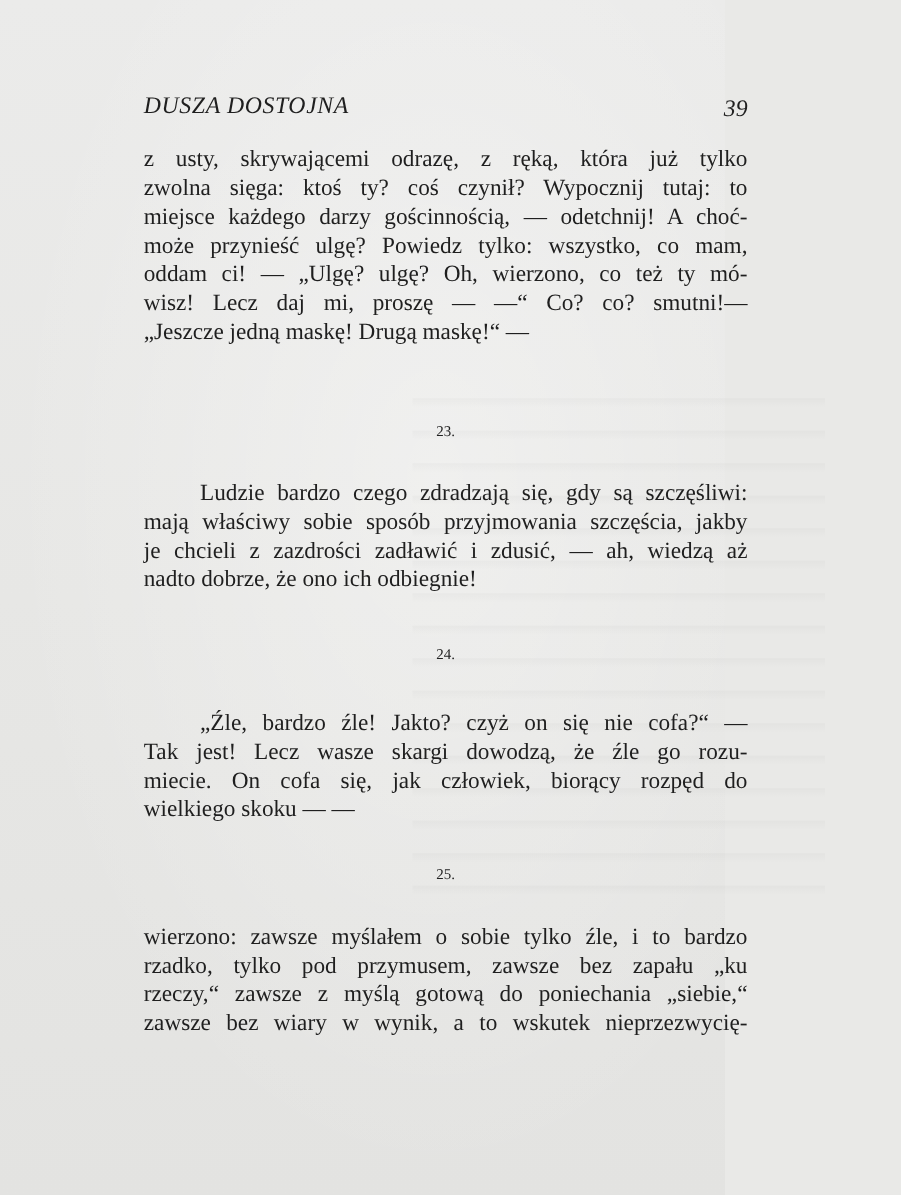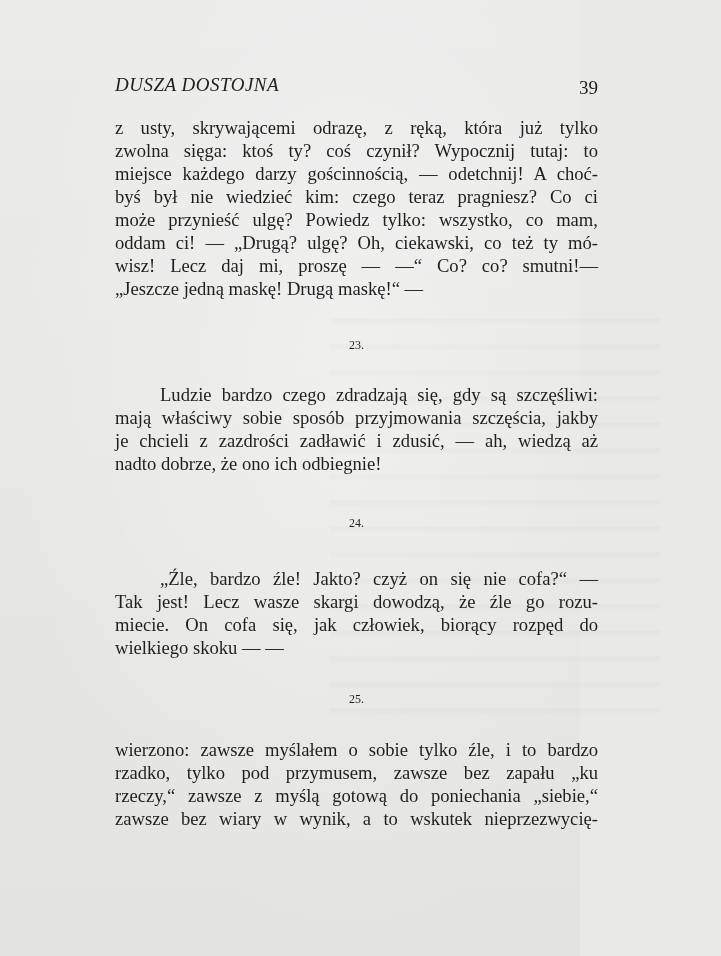--- a/index.html
+++ b/index.html
@@ -41,20 +41,21 @@
     position: absolute;
     left: 0; top: 0;
     font-style: italic;
     font-size: 19px;
     letter-spacing: 0.5px;
     font-family: "Liberation Serif", "DejaVu Serif", serif;
   }
   .page-number {
     position: absolute;
     right: 0; top: 3px;
+    font-style: italic;
     font-size: 19px;
     font-family: "Liberation Serif", "DejaVu Serif", serif;
   }
   .text-block {
     position: absolute;
     left: 115px;
     width: 483px;
     font-family: Liberation Serif, serif;
     font-size: 18.6px;
     line-height: 23px;
@@ -89,23 +90,22 @@
 
   <div class="running-head">
     <span class="running-title">DUSZA DOSTOJNA</span>
     <span class="page-number">39</span>
   </div>
 
   <div class="text-block" style="top:116px;">
     <span class="line">z usty, skrywającemi odrazę, z ręką, która już tylko</span>
     <span class="line">zwolna sięga: ktoś ty? coś czynił? Wypocznij tutaj: to</span>
     <span class="line">miejsce każdego darzy gościnnością, — odetchnij! A choć-</span>
-    <span class="line">byś był nie wiedzieć kim: czego teraz pragniesz? Co ci</span>
     <span class="line">może przynieść ulgę? Powiedz tylko: wszystko, co mam,</span>
-    <span class="line">oddam ci! — „Drugą? ulgę? Oh, ciekawski, co też ty mó-</span>
+    <span class="line">oddam ci! — „Ulgę? ulgę? Oh, wierzono, co też ty mó-</span>
     <span class="line">wisz! Lecz daj mi, proszę — —“ Co? co? smutni!—</span>
     <span class="line last">„Jeszcze jedną maskę! Drugą maskę!“ —</span>
   </div>
 
   <div class="section-number" style="top:338px;">23.</div>
   <div class="text-block" style="top:383px;">
     <span class="line indent">Ludzie bardzo czego zdradzają się, gdy są szczęśliwi:</span>
     <span class="line">mają właściwy sobie sposób przyjmowania szczęścia, jakby</span>
     <span class="line">je chcieli z zazdrości zadławić i zdusić, — ah, wiedzą aż</span>
     <span class="line last">nadto dobrze, że ono ich odbiegnie!</span>

